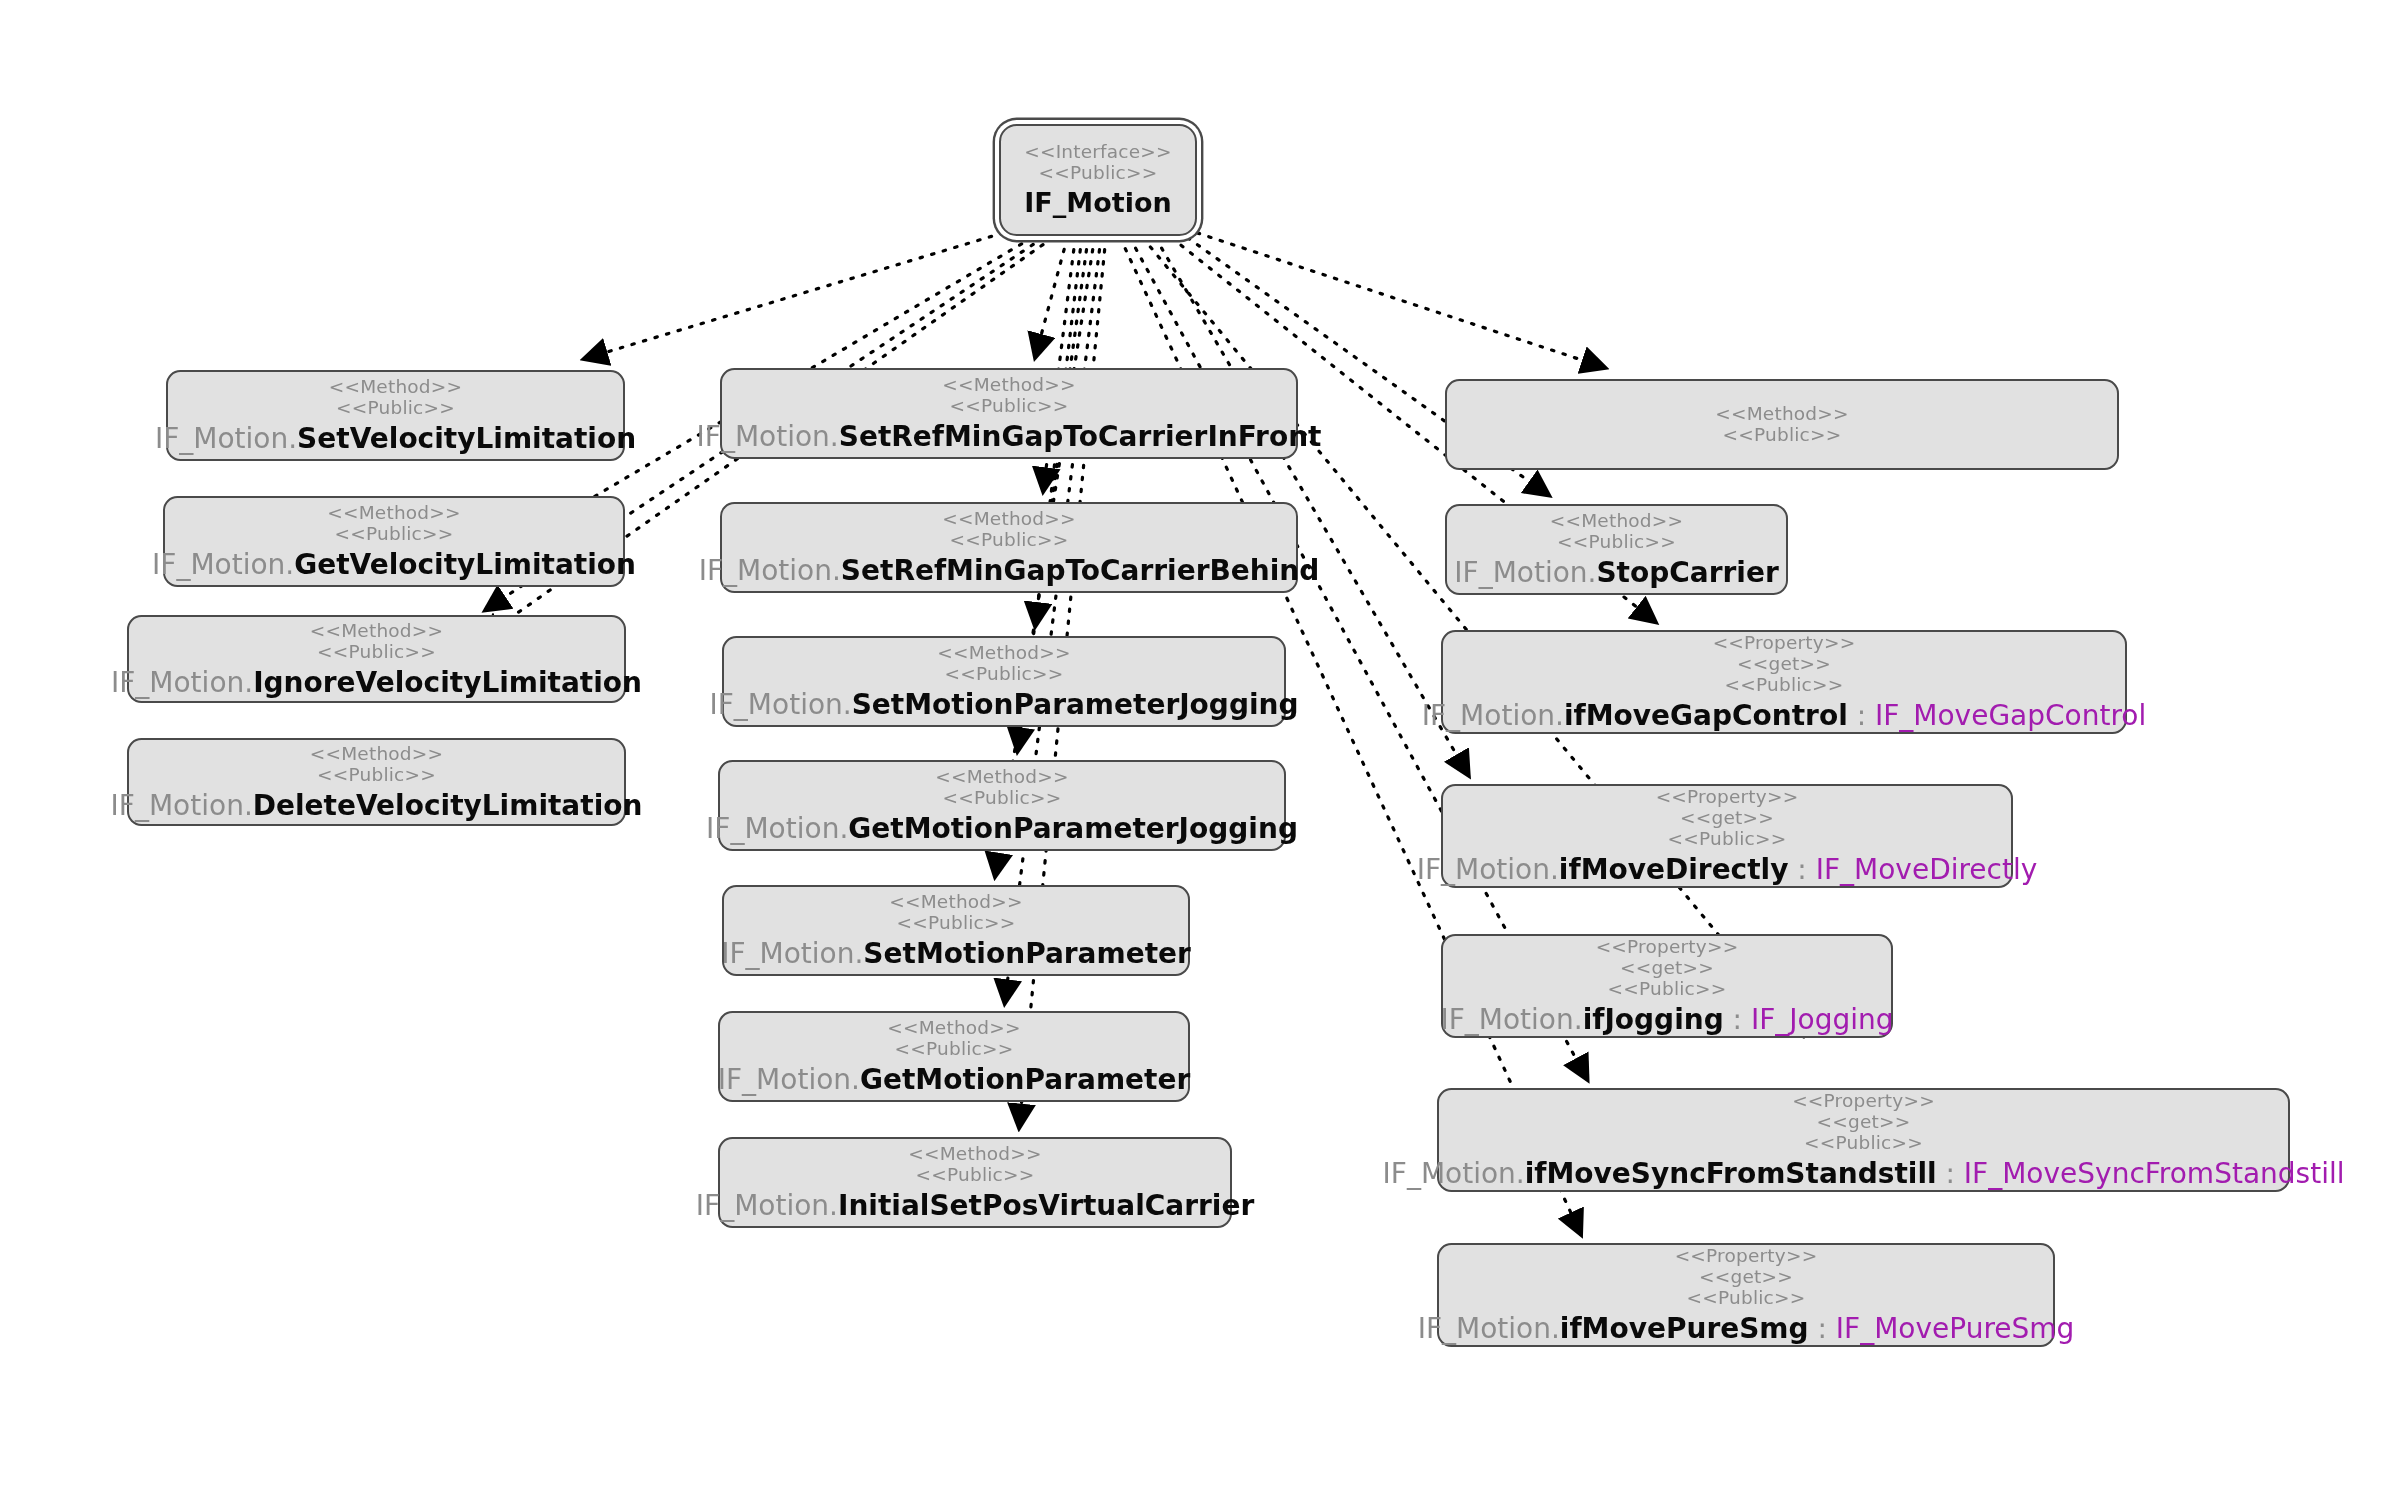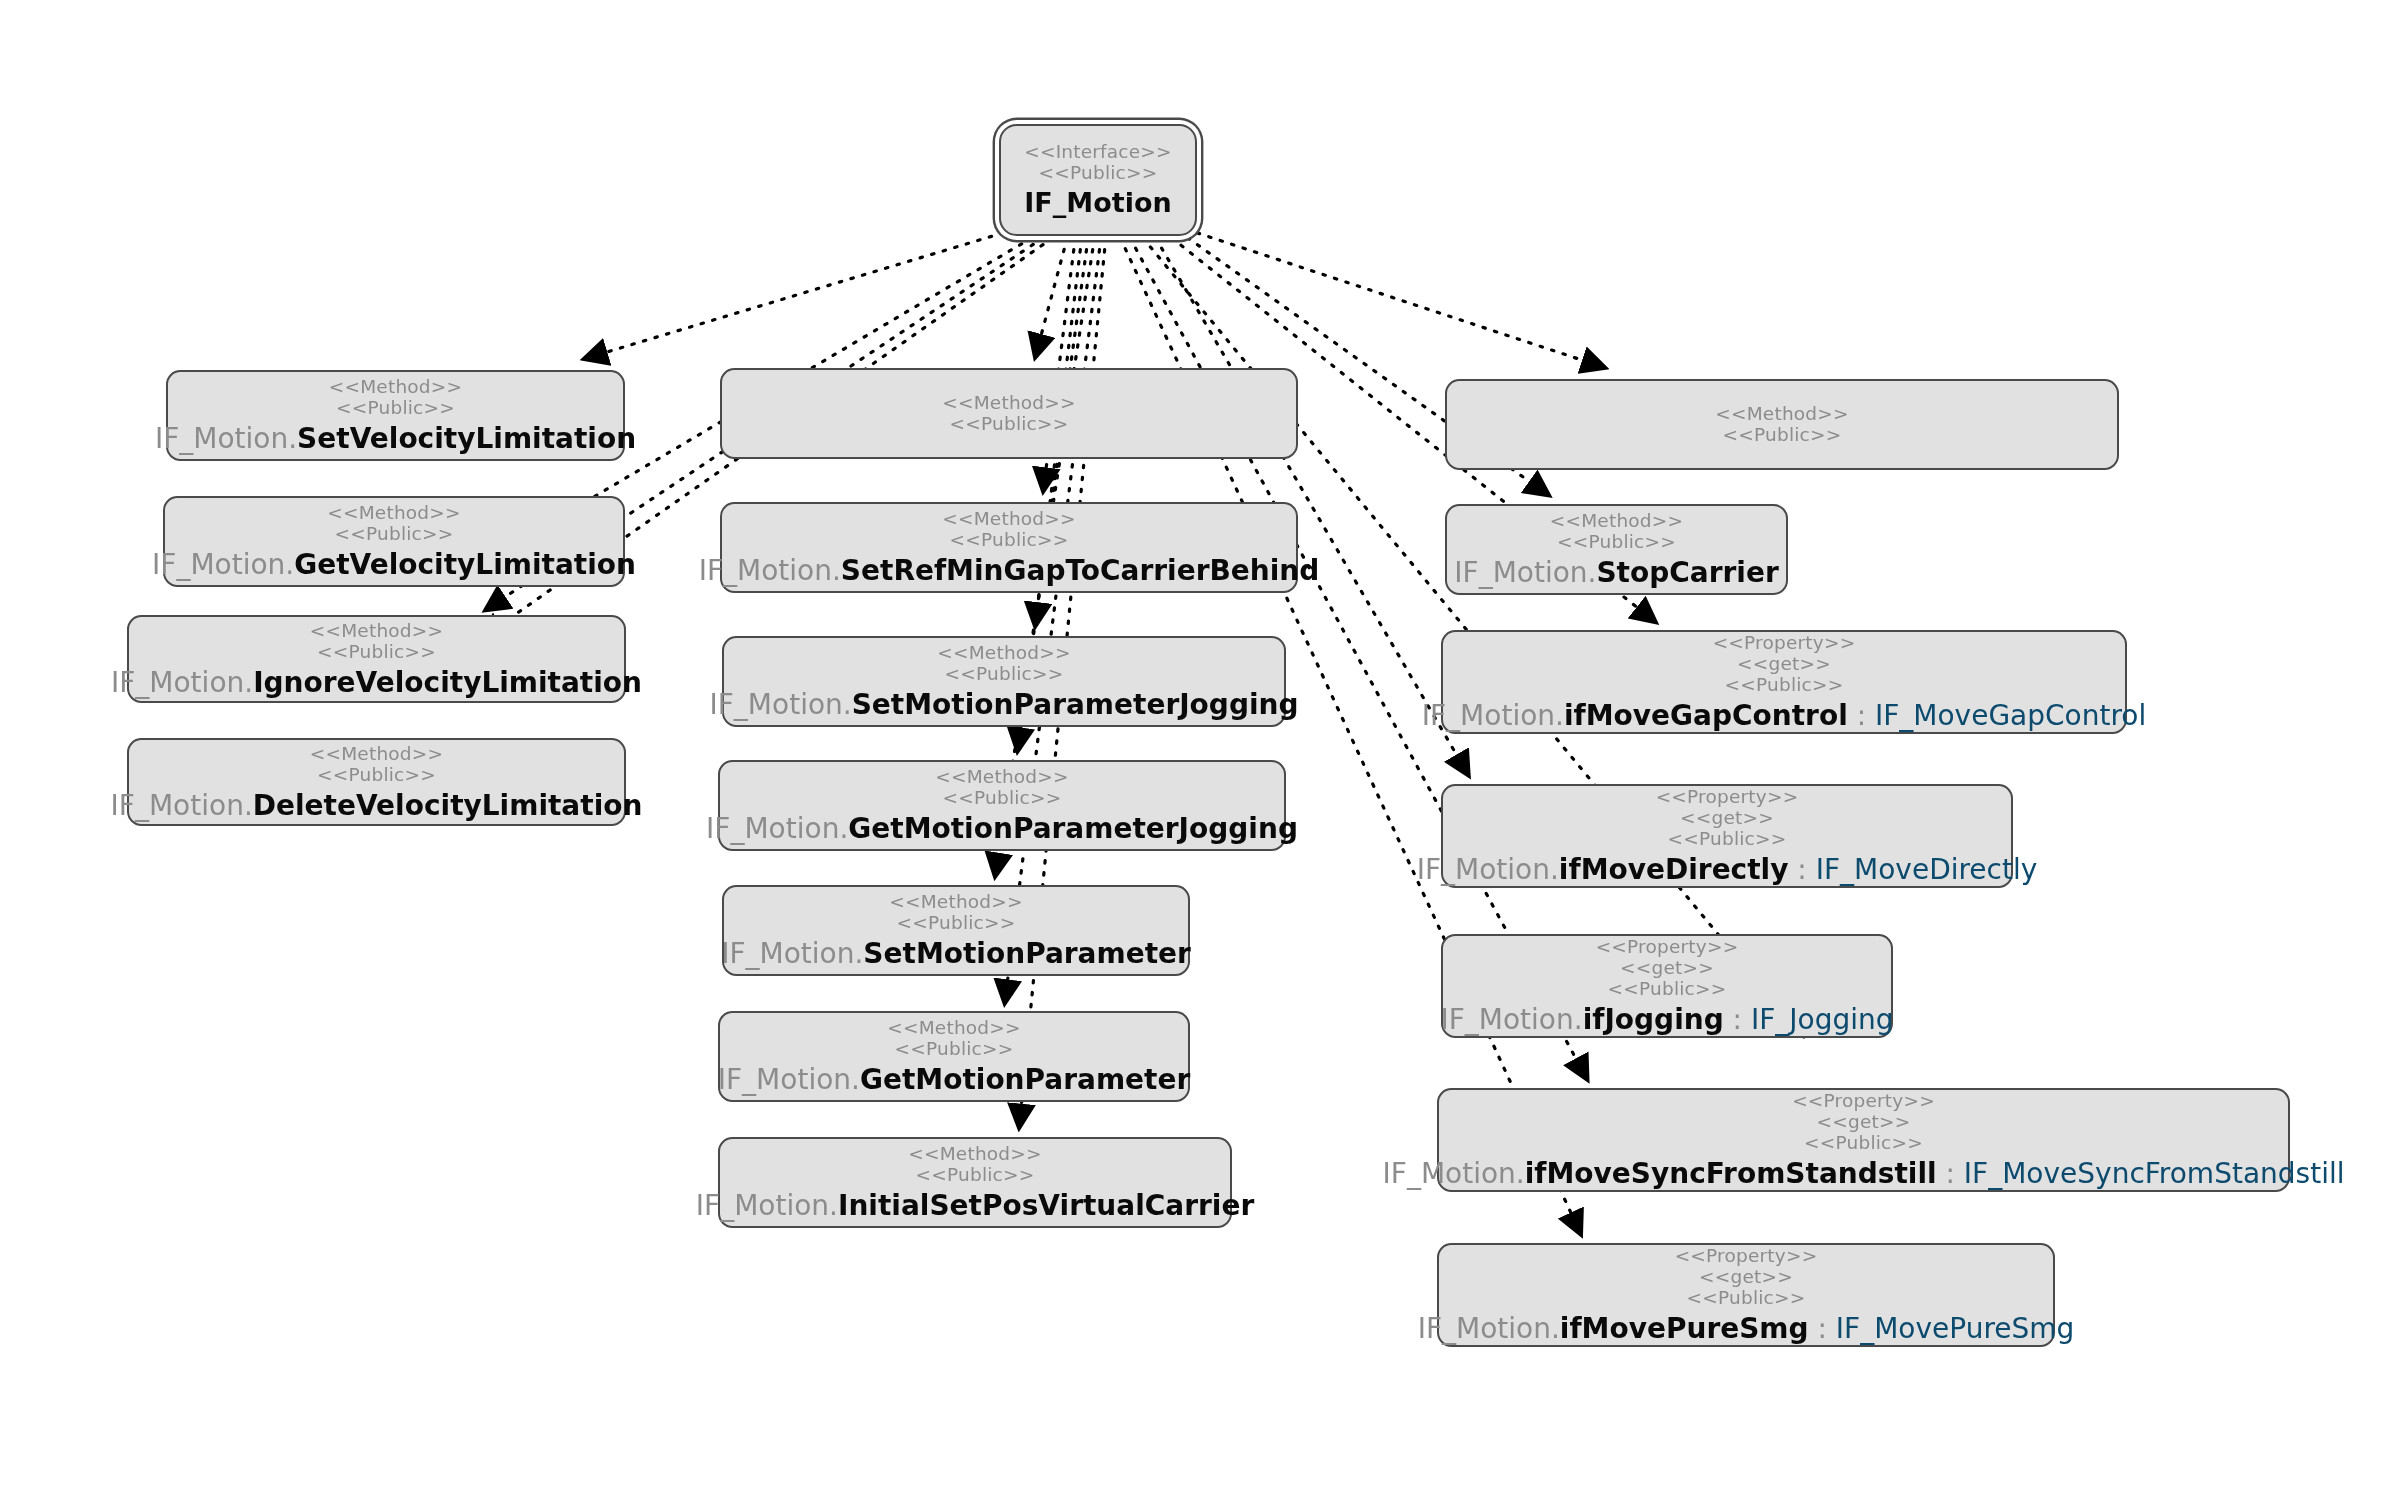--- a/index.html
+++ b/index.html
@@ -66,21 +66,21 @@
   }
   .title .member {
     color: #0A0A0A;
     font-weight: bold;
   }
   .title .sep {
     color: #8C8C8C;
     font-weight: normal;
   }
   .title .rettype {
-    color: #0c4a6e;
+    color: #a21caf;
     font-weight: normal;
   }
   .iface .title {
     font-weight: normal;
     font-size: 27px;
   }
   .iface .title .member { font-weight: bold; }
 </style>
 </head>
 <body>
@@ -137,20 +137,21 @@
         <div class="title"><span class="owner">IF_Motion.</span><span class="member">IgnoreVelocityLimitation</span></div>
       </div>
       <div class="node" style="left: 127px; top: 738px; width: 499px; height: 88px;">
         <div class="stereo">&lt;&lt;Method&gt;&gt;</div>
         <div class="stereo">&lt;&lt;Public&gt;&gt;</div>
         <div class="title"><span class="owner">IF_Motion.</span><span class="member">DeleteVelocityLimitation</span></div>
       </div>
       <div class="node" style="left: 720px; top: 368px; width: 578px; height: 91px;">
         <div class="stereo">&lt;&lt;Method&gt;&gt;</div>
         <div class="stereo">&lt;&lt;Public&gt;&gt;</div>
+        <div class="title"><span class="owner">IF_Motion.</span><span class="member">SetRefMinGapToCarrierInFront</span></div>
       </div>
       <div class="node" style="left: 720px; top: 502px; width: 578px; height: 91px;">
         <div class="stereo">&lt;&lt;Method&gt;&gt;</div>
         <div class="stereo">&lt;&lt;Public&gt;&gt;</div>
         <div class="title"><span class="owner">IF_Motion.</span><span class="member">SetRefMinGapToCarrierBehind</span></div>
       </div>
       <div class="node" style="left: 722px; top: 636px; width: 564px; height: 91px;">
         <div class="stereo">&lt;&lt;Method&gt;&gt;</div>
         <div class="stereo">&lt;&lt;Public&gt;&gt;</div>
         <div class="title"><span class="owner">IF_Motion.</span><span class="member">SetMotionParameterJogging</span></div>

